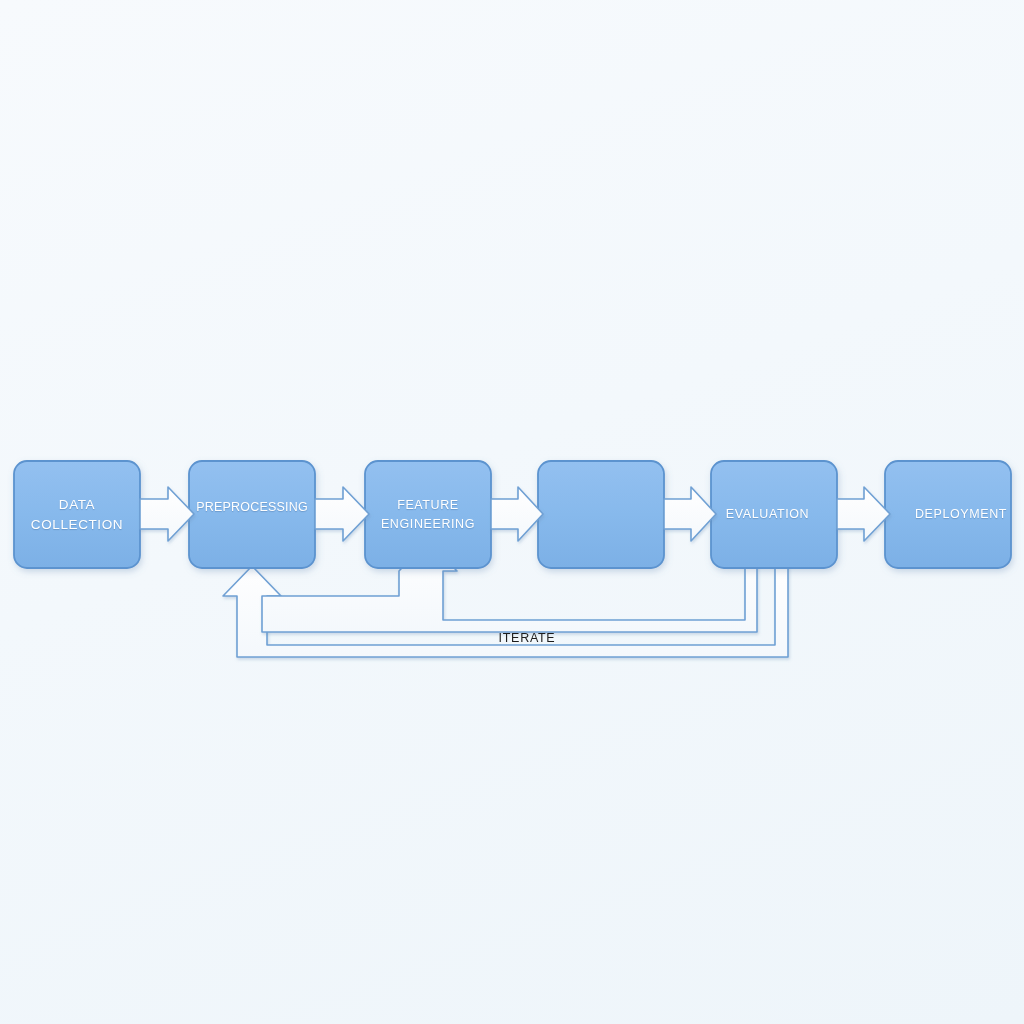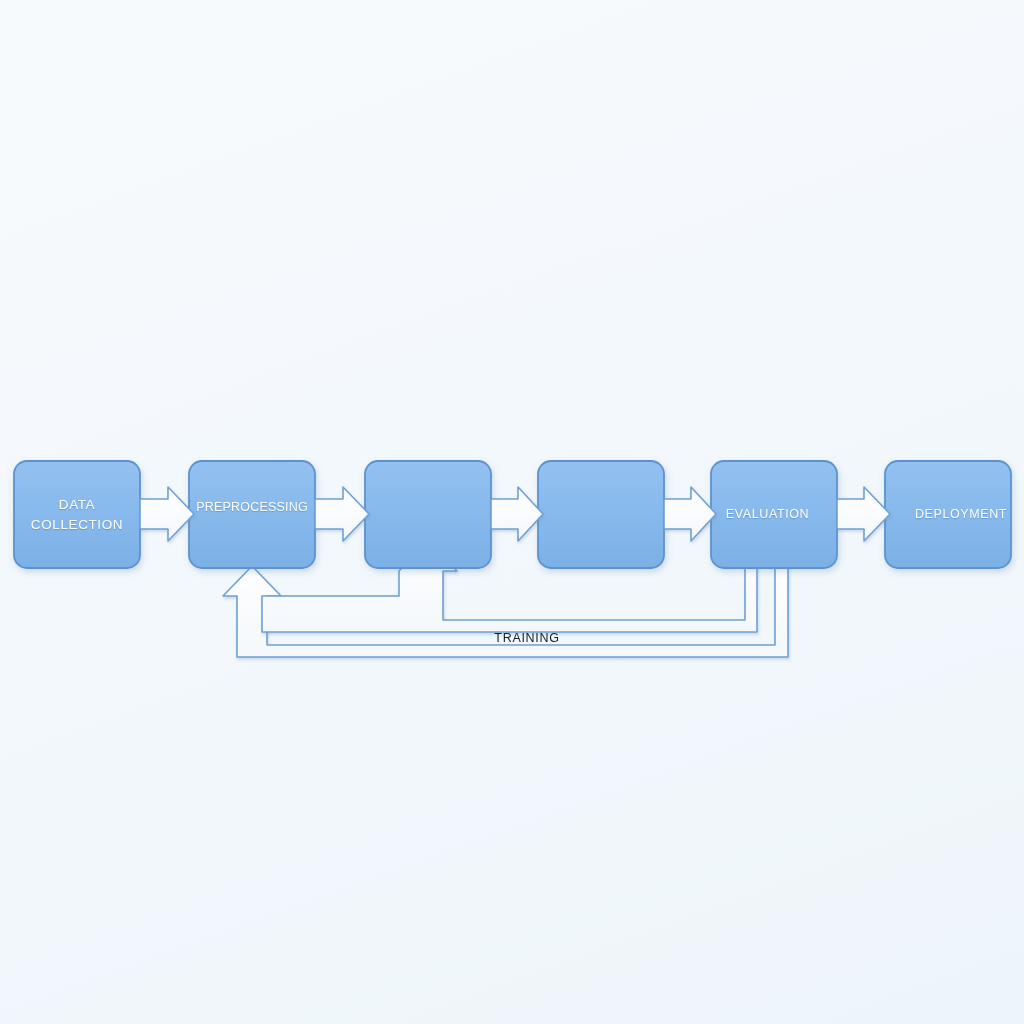--- a/index.html
+++ b/index.html
@@ -122,18 +122,20 @@
       <path d="M 315 499 L 343 499 L 343 487 L 369 514 L 343 541 L 343 529 L 315 529 Z" fill="url(#arrowGrad)" stroke="#6fa0d4" stroke-width="1.6" stroke-linejoin="round" filter="url(#softShadow)"></path>
       <path d="M 491 499 L 518 499 L 518 487 L 543 514 L 518 541 L 518 529 L 491 529 Z" fill="url(#arrowGrad)" stroke="#6fa0d4" stroke-width="1.6" stroke-linejoin="round" filter="url(#softShadow)"></path>
       <path d="M 664 499 L 691 499 L 691 487 L 716 514 L 691 541 L 691 529 L 664 529 Z" fill="url(#arrowGrad)" stroke="#6fa0d4" stroke-width="1.6" stroke-linejoin="round" filter="url(#softShadow)"></path>
       <path d="M 837 499 L 864 499 L 864 487 L 890 514 L 864 541 L 864 529 L 837 529 Z" fill="url(#arrowGrad)" stroke="#6fa0d4" stroke-width="1.6" stroke-linejoin="round" filter="url(#softShadow)"></path>
     </g>
   </svg>
 
   <div class="node-label" style="left:14px;  top:461px; width:126px; height:107px;">DATA
 COLLECTION</div>
   <div class="node-label" style="left:186px; top:461px; width:132px; height:92px; font-size:12.5px; letter-spacing:0.2px;">PREPROCESSING</div>
+  <div class="node-label" style="left:364px; top:461px; width:128px; height:107px; font-size:12.5px;">FEATURE
+ENGINEERING</div>
   <div class="node-label" style="left:711px; top:461px; width:113px; height:107px; font-size:12.5px;">EVALUATION</div>
   <div class="node-label" style="left:884px; top:461px; width:128px; height:107px; font-size:12.5px;margin-left:13px;">DEPLOYMENT</div>
 
-  <div class="loop-label" style="left:447px; top:631px; width:160px;">TRAINING</div>
+  <div class="loop-label" style="left:447px; top:631px; width:160px;">ITERATE</div>
 
 </div>
 
 </body></html>

